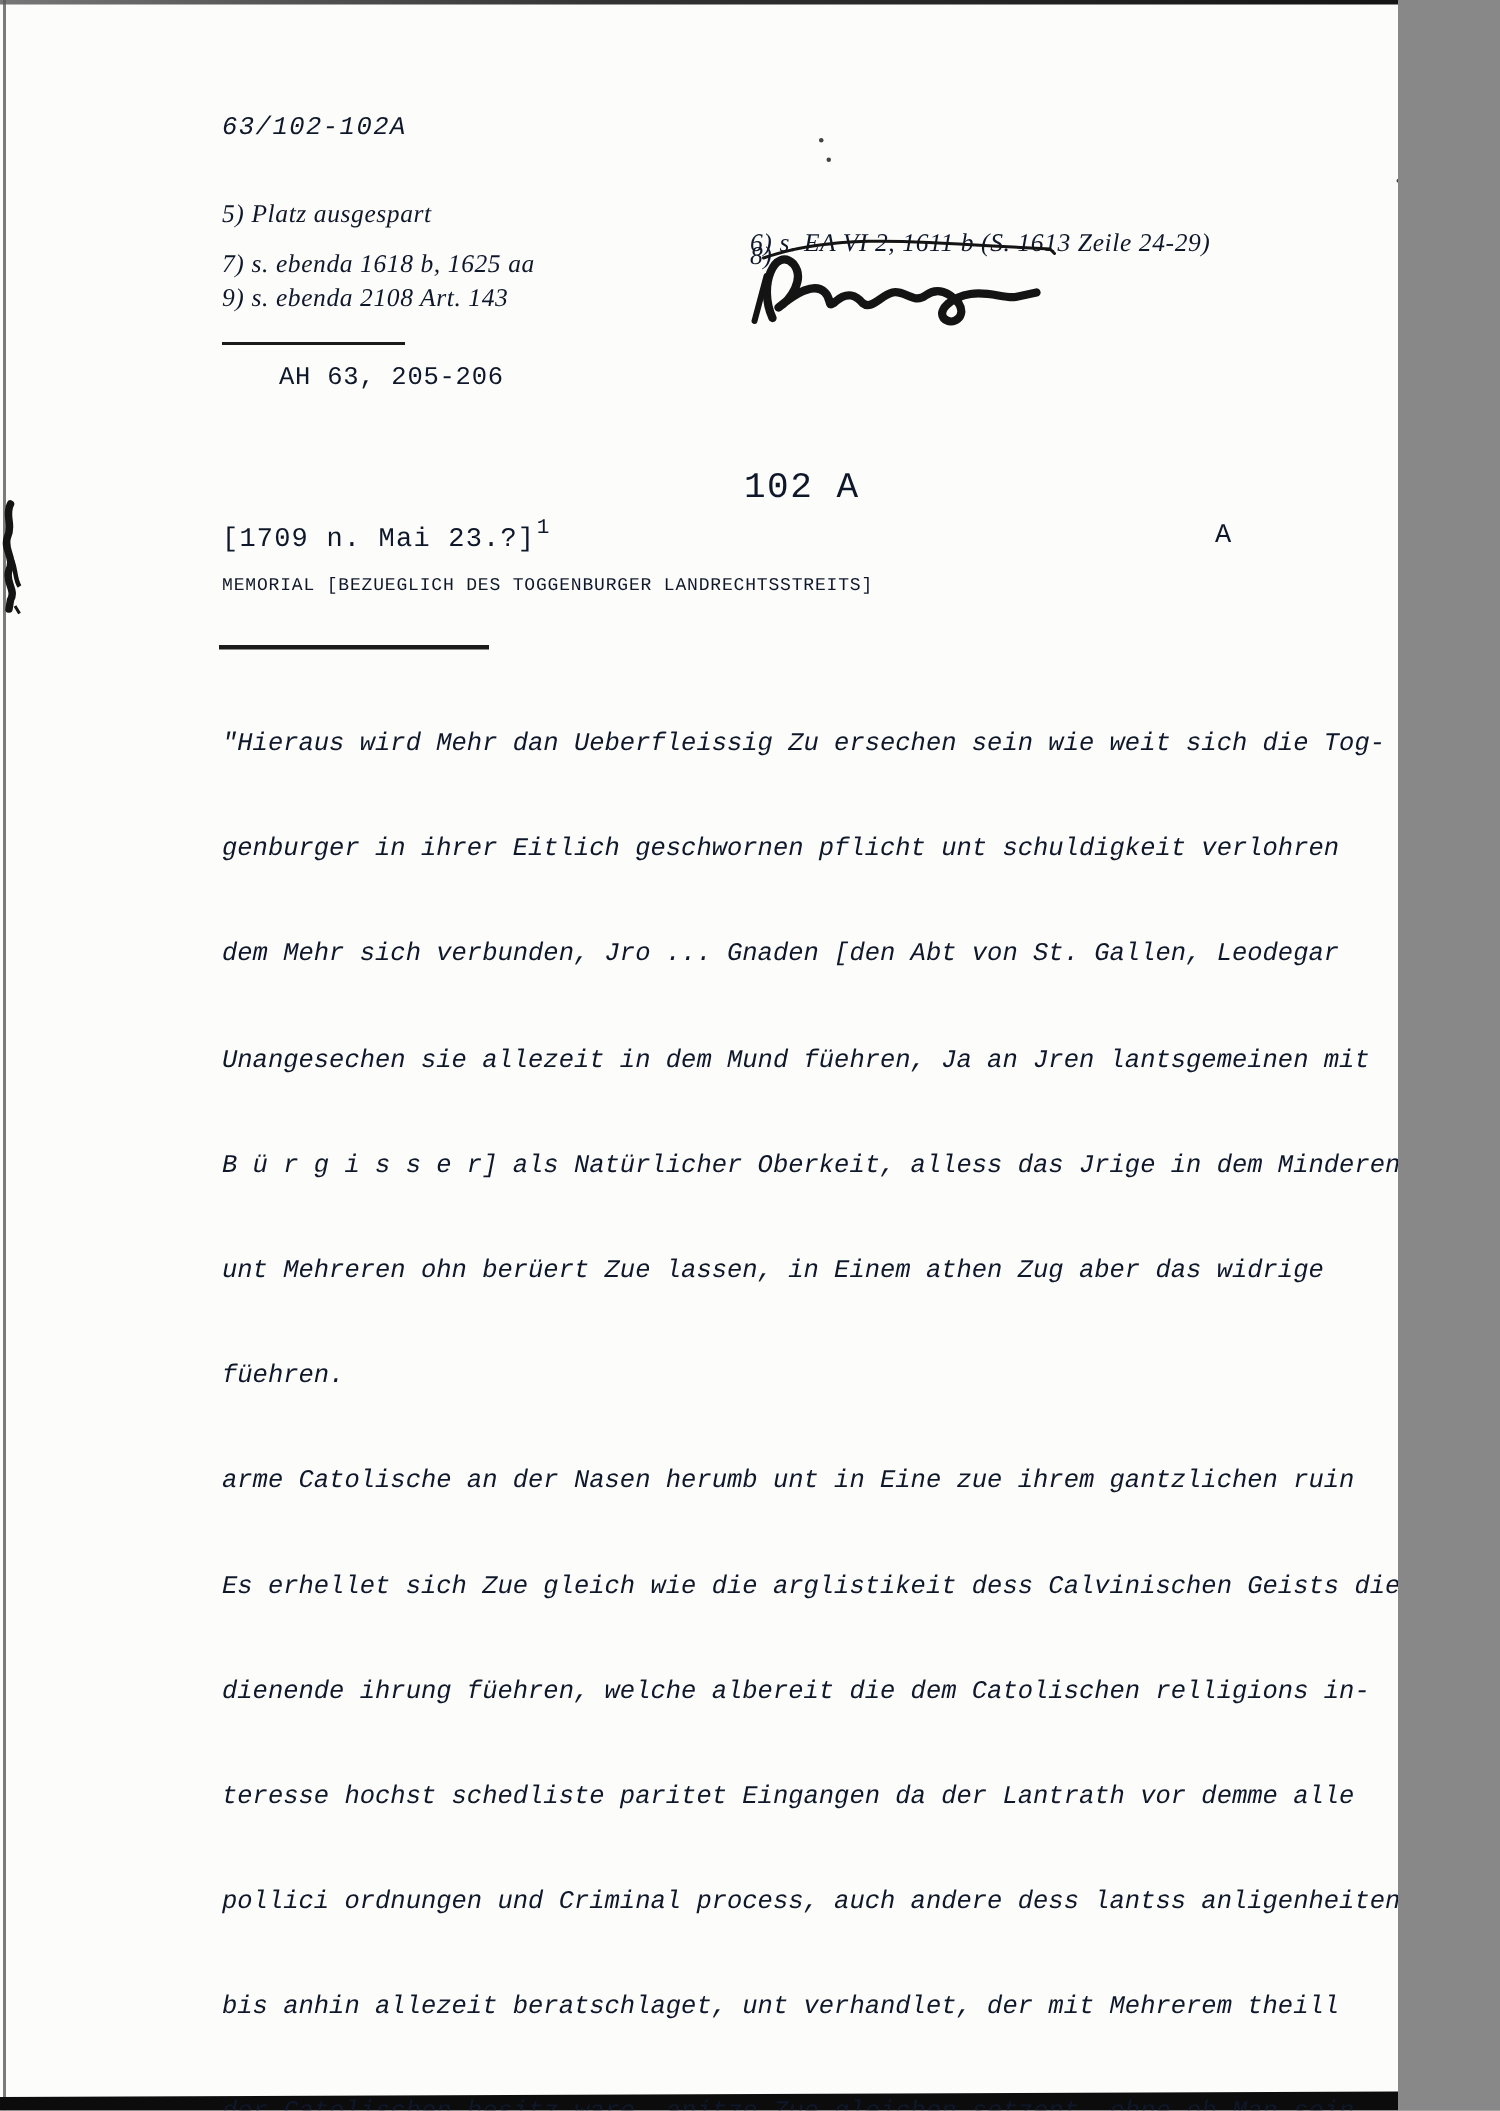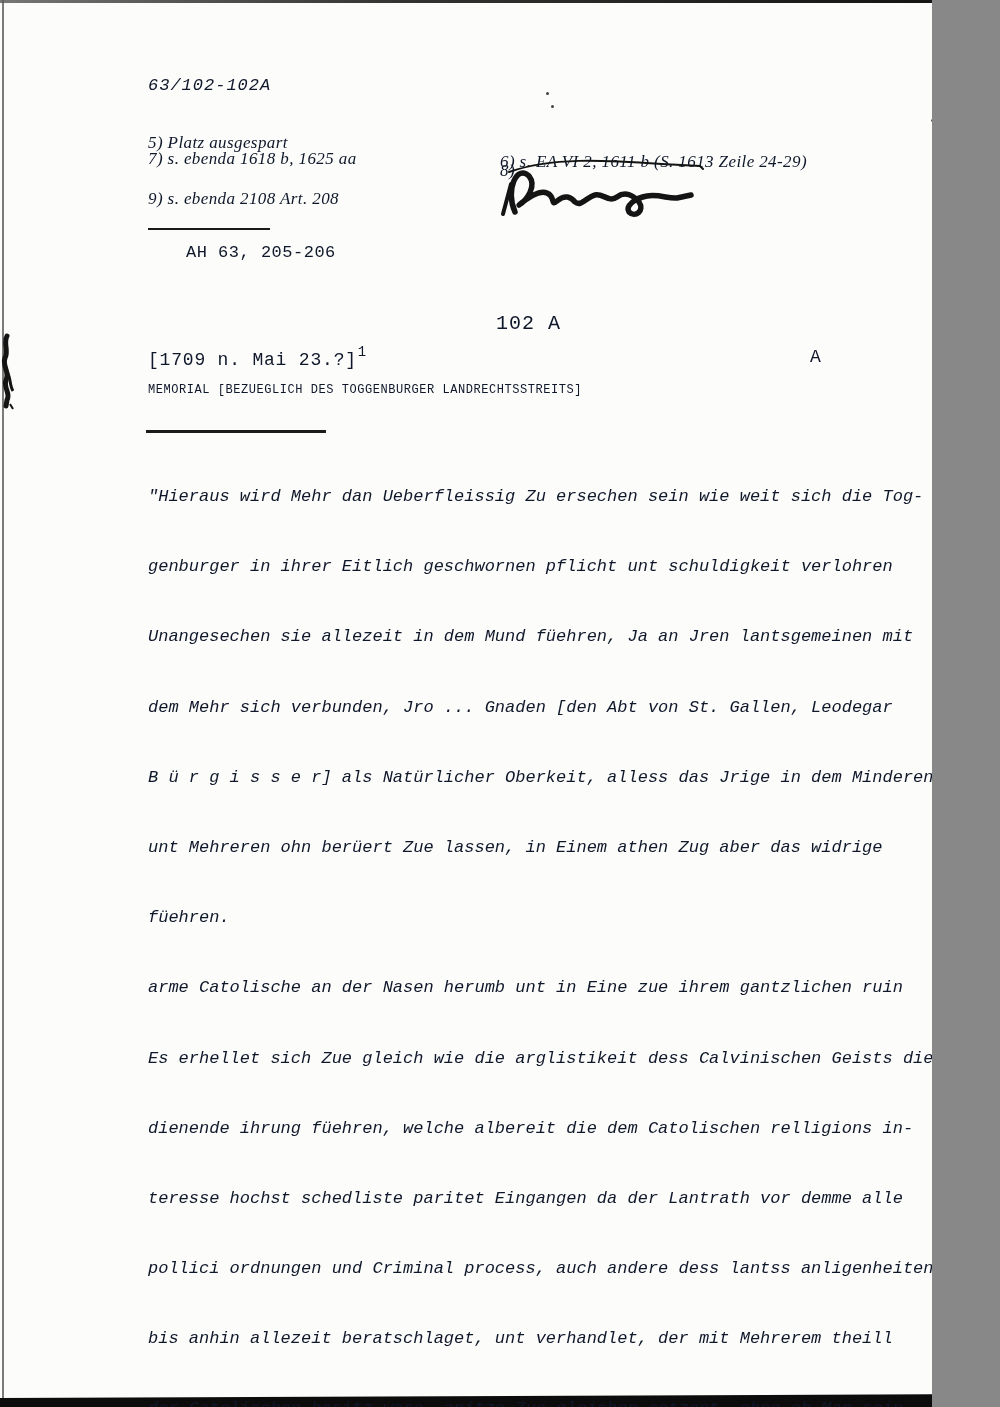--- a/index.html
+++ b/index.html
@@ -7,29 +7,29 @@
     position:relative; width:932px; height:1407px;
     background:#fcfcfa; overflow:hidden;
     font-family:"Liberation Mono", monospace;
     color:#0f172a;
   }
   .abs{position:absolute; white-space:pre;}
   .it{font-style:italic;}
   .ref-number{left:148px; top:76px; font-size:17px; letter-spacing:1px;}
   .fn{font-size:17px; letter-spacing:.4px;font-family:Liberation Serif, serif;}
   .fn-l0{left:148px; top:133px;}
-  .fn-l1{left:148px; top:149px;}
+  .fn-l1{left:148px; top:166px;}
   .fn-l2{left:148px; top:189px;}
   .fn-r0{left:500px; top:132px;margin-top:20px;}
   .fn-r1{left:500px; top:161px;}
   .rule{position:absolute; background:#1b1b1b;}
   .rule-ah{left:148px; top:228px; width:122px; height:2px;}
   .rule-title{left:146px; top:430px; width:180px; height:3px;}
   .archive-ref{left:148px; top:243px; font-size:17px; letter-spacing:.5px;margin-left:38px;}
-  .doc-number{left:496px; top:312px; font-size:20px; letter-spacing:1px;}
+  .doc-number{left:496px; top:312px; font-size:24px; letter-spacing:1px;}
   .date-line{left:148px; top:346px; font-size:18px; letter-spacing:.8px;}
   .date-line sup{font-size:14px; position:relative; top:-2px; left:1px;}
   .corner-a{left:810px; top:347px; font-size:18px;}
   .doc-title{left:148px; top:383px; font-size:12px; letter-spacing:.55px;}
   .body-text{left:148px; top:443px; width:800px; font-size:17px;}
   .body-text .ln{height:32.2px; line-height:32.2px; white-space:pre;}
   
   .edge-top{left:0; top:0; width:1000px; height:3px;
     background:linear-gradient(90deg,#777 0%,#555 18%,#333 40%,#222 70%,#111 100%); }
   .edge-left{left:2px; top:0; width:2px; height:1407px; background:#5a5a5a; opacity:.8;}
@@ -60,21 +60,21 @@
   <svg class="abs" style="left:0; top:330px;" width="30" height="82" viewBox="0 0 30 82">
     <path d="M7,6 C3,14 9,20 5,28 C2,36 10,42 6,50 C3,58 11,63 7,70 L6,76" stroke="#141414" stroke-width="5" fill="none" stroke-linecap="round"></path>
     <path d="M6,40 C11,45 9,55 13,61" stroke="#141414" stroke-width="3" fill="none"></path>
     <path d="M10,74 L13,79" stroke="#141414" stroke-width="2" fill="none"></path>
   </svg>
 
   <div class="abs it ref-number">63/102-102A</div>
 
   <div class="abs it fn fn-l0">5) Platz ausgespart</div>
   <div class="abs it fn fn-l1">7) s. ebenda 1618 b, 1625 aa</div>
-  <div class="abs it fn fn-l2">9) s. ebenda 2108 Art. 208</div>
+  <div class="abs it fn fn-l2">9) s. ebenda 2108 Art. 143</div>
   <div class="abs it fn fn-r0">6) s. EA VI 2, 1611 b (S. 1613 Zeile 24-29)</div>
   <div class="abs it fn fn-r1">8)</div>
 
   <svg class="abs" style="left:497px; top:148px;" width="215" height="70" viewBox="0 0 215 70">
     <path d="M12,24 C55,9 105,12 165,16 L203,18 L206,21" stroke="#141414" stroke-width="2" fill="none" stroke-linecap="round"></path>
     <path d="M6,66 L14,36" stroke="#141414" stroke-width="4" fill="none" stroke-linecap="round"></path>
     <path d="M18,64 C8,42 20,16 32,28 C40,38 30,52 22,57 C34,47 46,40 53,47
              C58,52 54,58 60,53 C68,46 74,49 78,54 C84,59 90,49 98,47
              C106,45 112,55 120,49 C128,43 136,47 142,54 C148,63 138,70 132,64
              C128,58 138,50 150,48 C162,46 172,51 180,50 L194,47" stroke="#141414" stroke-width="5.5" fill="none" stroke-linecap="round" stroke-linejoin="round"></path>
@@ -85,22 +85,22 @@
 
   <div class="abs doc-number">102 A</div>
   <div class="abs date-line"><span>[1709 n. Mai 23.?]</span><sup>1</sup></div>
   <div class="abs corner-a">A</div>
   <div class="abs doc-title">MEMORIAL [BEZUEGLICH DES TOGGENBURGER LANDRECHTSSTREITS]</div>
   <div class="rule rule-title"></div>
 
   <div class="abs it body-text">
     <div class="ln">"Hieraus wird Mehr dan Ueberfleissig Zu ersechen sein wie weit sich die Tog-</div>
     <div class="ln">genburger in ihrer Eitlich geschwornen pflicht unt schuldigkeit verlohren</div>
+    <div class="ln">dem Mehr sich verbunden, Jro ... Gnaden [den Abt von St. Gallen, Leodegar</div>
     <div class="ln">Unangesechen sie allezeit in dem Mund füehren, Ja an Jren lantsgemeinen mit</div>
-    <div class="ln">dem Mehr sich verbunden, Jro ... Gnaden [den Abt von St. Gallen, Leodegar</div>
     <div class="ln">B ü r g i s s e r] als Natürlicher Oberkeit, alless das Jrige in dem Minderen</div>
     <div class="ln">unt Mehreren ohn berüert Zue lassen, in Einem athen Zug aber das widrige</div>
     <div class="ln">füehren.</div>
     <div class="ln">arme Catolische an der Nasen herumb unt in Eine zue ihrem gantzlichen ruin</div>
     <div class="ln">Es erhellet sich Zue gleich wie die arglistikeit dess Calvinischen Geists die</div>
     <div class="ln">dienende ihrung füehren, welche albereit die dem Catolischen relligions in-</div>
     <div class="ln">teresse hochst schedliste paritet Eingangen da der Lantrath vor demme alle</div>
     <div class="ln">pollici ordnungen und Criminal process, auch andere dess lantss anligenheiten</div>
     <div class="ln">bis anhin allezeit beratschlaget, unt verhandlet, der mit Mehrerem theill</div>
     <div class="ln">der Catolischen besitz ware, anitzo Zue gleichen setzent, ohne ob Man sein</div>

